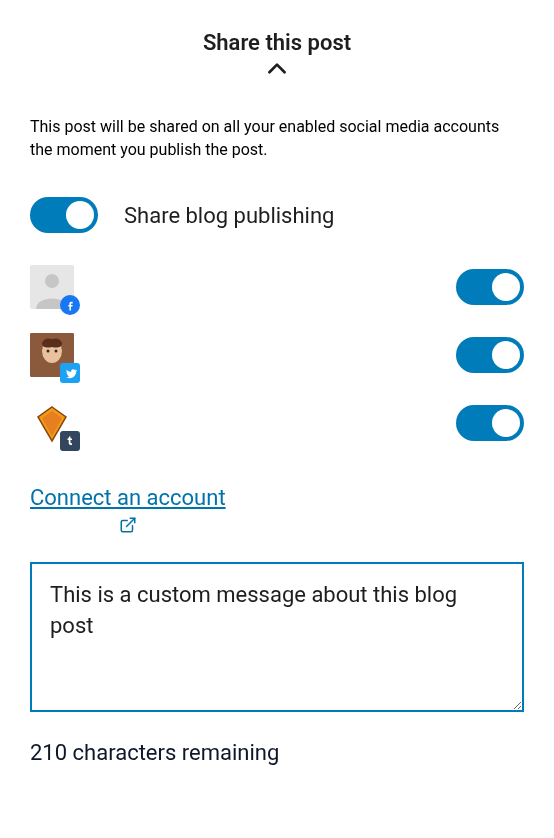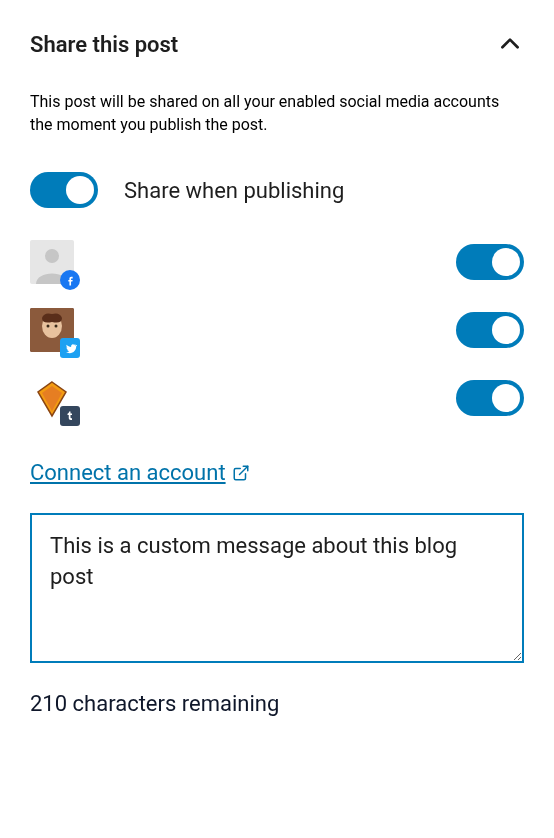--- a/index.html
+++ b/index.html
@@ -12,20 +12,21 @@
     width: 554px;
   }
   .panel {
     padding: 30px;
   }
   .panel-header {
     display: flex;
     justify-content: space-between;
     align-items: center;
     cursor: pointer;
+    flex-direction: column;
   }
   .panel-title {
     font-size: 22px;
     font-weight: 600;
   }
   .chevron-up {
     width: 28px;
     height: 28px;
     display: flex;
     align-items: center;
@@ -107,20 +108,21 @@
   .badge.circle { border-radius: 50%; }
   .connect-link {
     margin-top: 40px;
     display: inline-flex;
     align-items: center;
     gap: 6px;
     color: #0073aa;
     font-size: 22px;
     text-decoration: underline;
     cursor: pointer;
+    flex-direction: column;
   }
   .connect-link svg { width: 18px; height: 18px; }
   .message-box {
     margin-top: 28px;
     width: 100%;
     height: 150px;
     border: 2px solid #007cba;
     padding: 16px 18px;
     font-size: 22px;
     font-family: inherit;
@@ -148,21 +150,21 @@
         </svg>
     </span>
   </div>
 
   <div class="description">This post will be shared on all your enabled social media accounts the moment you publish the post.</div>
 
   <div class="master-toggle-row">
     <div class="toggle on">
         <div class="knob"></div>
       </div>
-    <span class="master-label">Share when publishing</span>
+    <span class="master-label">Share blog publishing</span>
   </div>
 
   <div class="accounts">
 
     <div class="account-row">
       <div class="avatar-wrap">
         <div class="avatar" style="background:#e6e6e6;">
           <svg width="44" height="44" viewBox="0 0 44 44">
             <circle cx="22" cy="16" r="7" fill="#c6c6c6"></circle>
             <path d="M6 44 C6 30 38 30 38 44 Z" fill="#c6c6c6"></path>

